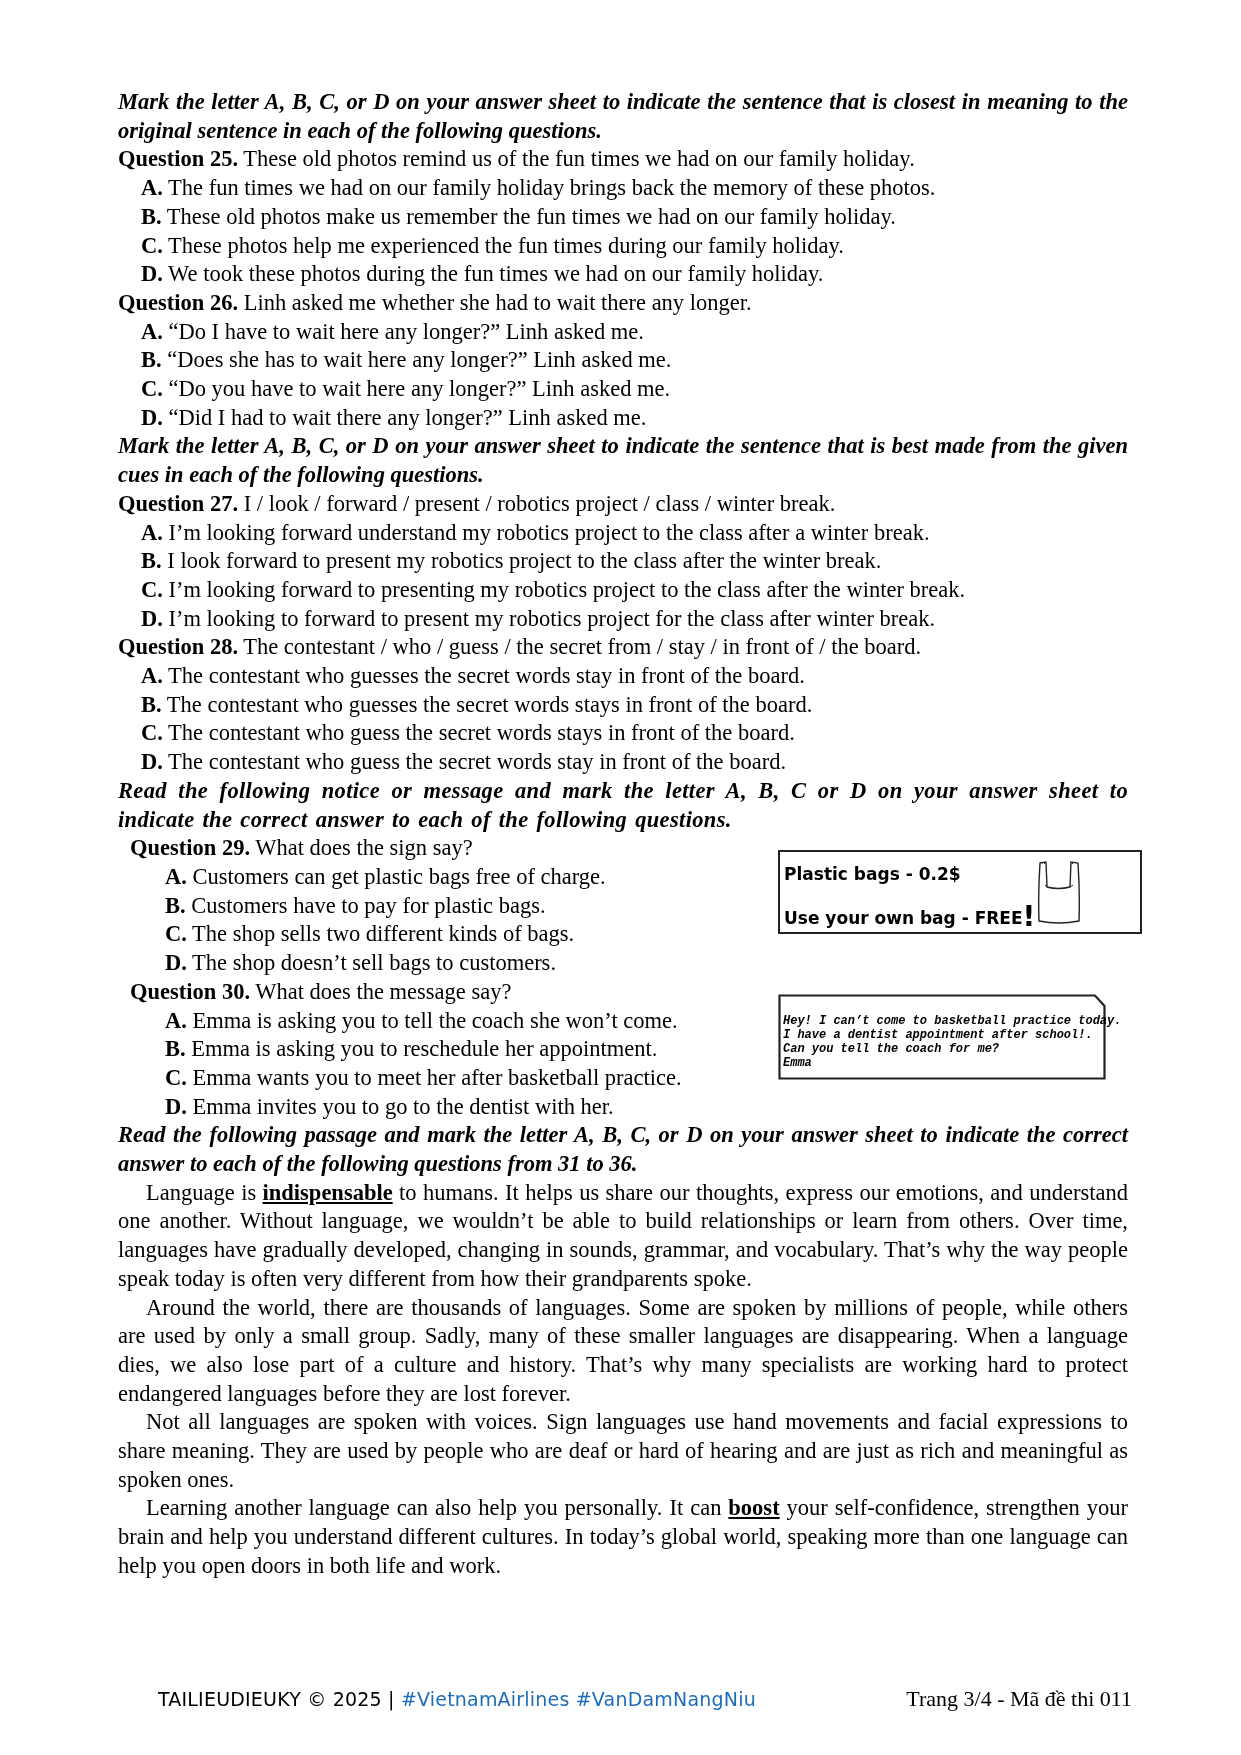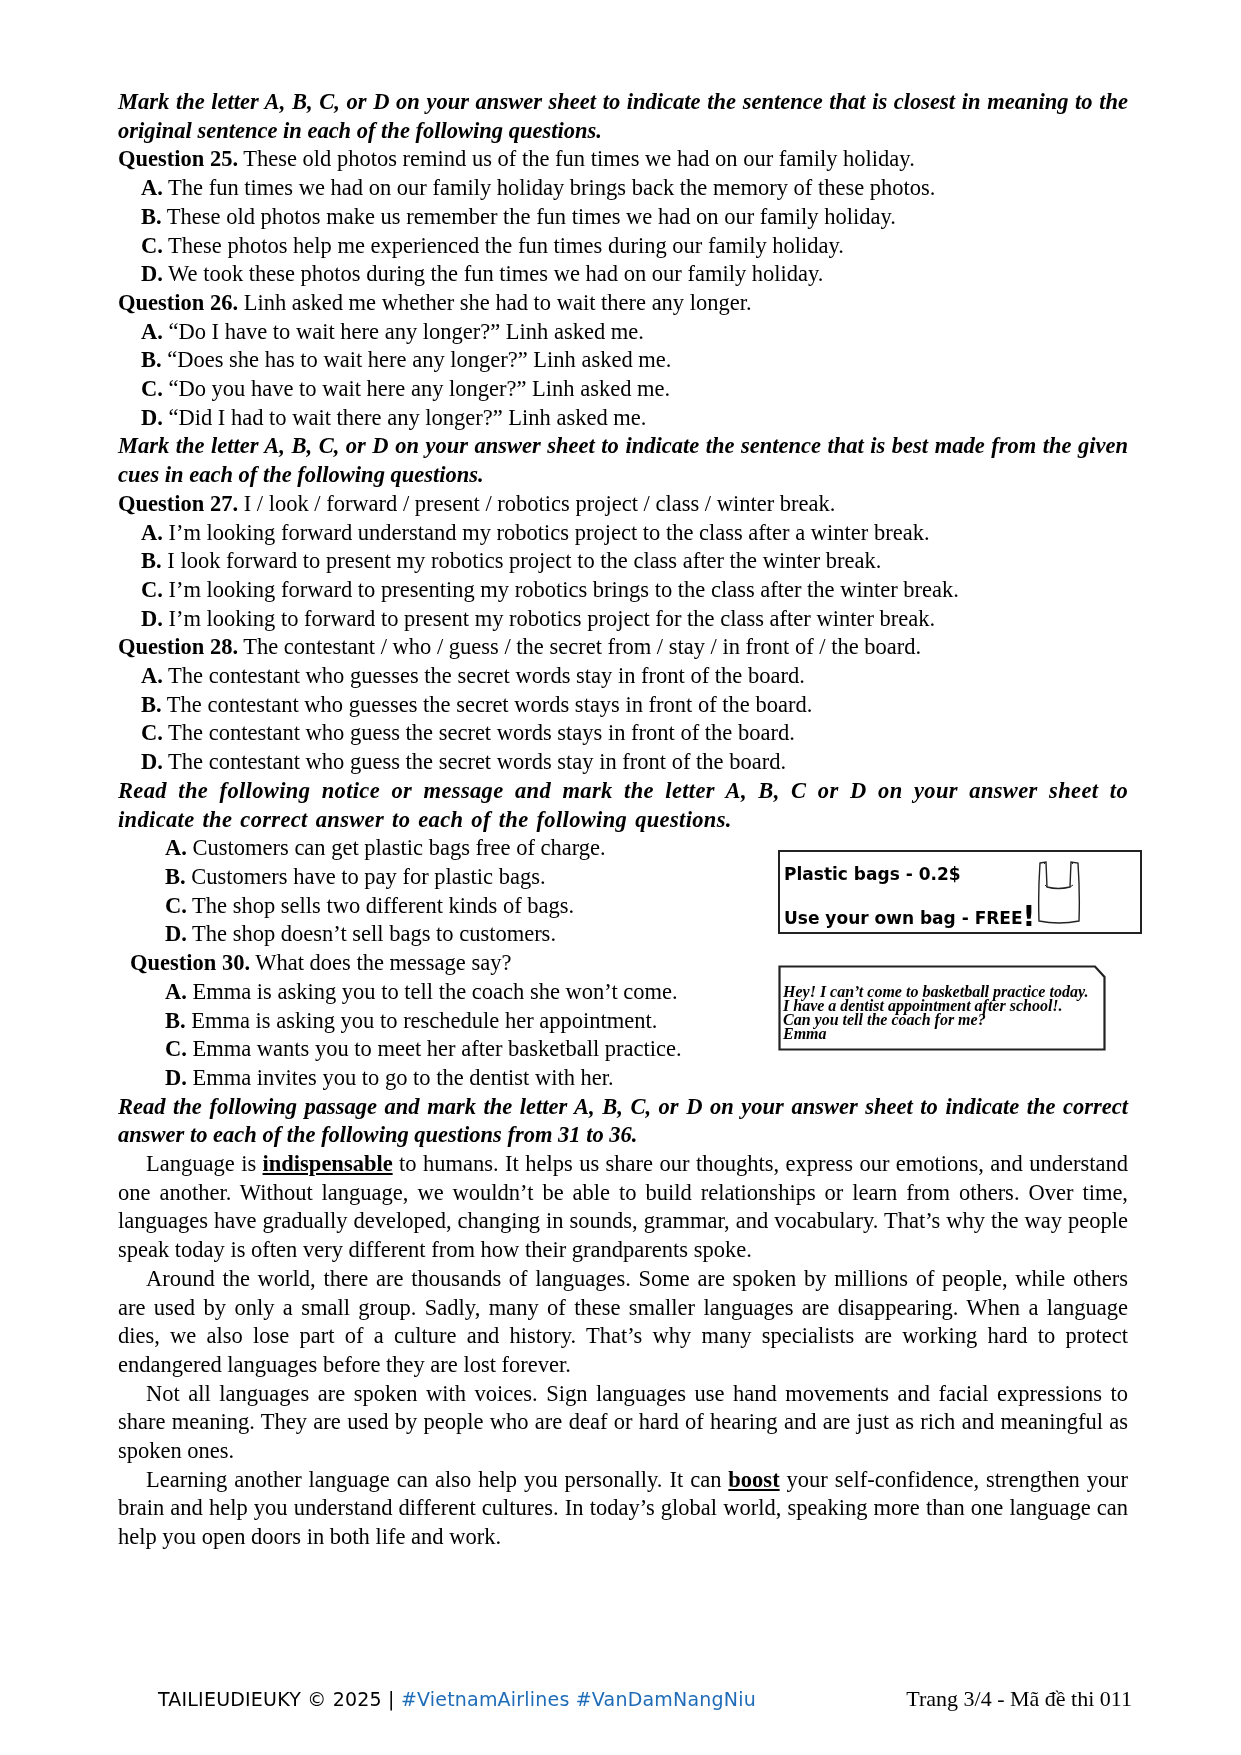--- a/index.html
+++ b/index.html
@@ -22,22 +22,22 @@
     position: absolute; left: 660px; width: 364px; height: 84px; border: 2.5px solid #222;
     box-sizing: border-box; font-family: "DejaVu Sans", "Liberation Sans", sans-serif;
     font-weight: bold; font-size: 17px;
   }
   .sign .l1 { position: absolute; left: 4px; top: 12px; }
   .sign .l2 { position: absolute; left: 4px; top: 46px; }
   .sign .excl { font-size: 28px; position: relative; top: 2px; }
   .sign .bag { position: absolute; left: 256px; top: 7px; width: 46px; height: 66px; }
   .msg {
     position: absolute; left: 660px; width: 364px; height: 86px;
-    font-family: Liberation Serif, serif; font-weight: bold;
-    font-style: italic; font-size: 16px; line-height: 14px;
+    font-family: Liberation Mono, monospace; font-weight: bold;
+    font-style: italic; font-size: 12px; line-height: 14px;
   }
   .msg svg { position: absolute; left: 0; top: 0; }
   .msg .txt { position: absolute; left: 5px; top: 20px; }
   .passage p { margin: 0; text-indent: 28px; text-align: justify; line-height: 28.7px; }
   .passage .kw { font-weight: bold; text-decoration: underline; }
   .footer { position: absolute; top: 1688px; left: 128px; width: 1000px; height: 30px; }
   .footer .brand {
     position: absolute; left: 0; top: 0; font-family: "DejaVu Sans", "Liberation Sans", sans-serif;
     font-size: 19px; letter-spacing: 0.2px; margin-left: 30px;
   }
@@ -63,41 +63,42 @@
     <div class="line opt"><span class="lt">B.</span> <span>“Does she has to wait here any longer?” Linh asked me.</span></div>
     <div class="line opt"><span class="lt">C.</span> <span>“Do you have to wait here any longer?” Linh asked me.</span></div>
     <div class="line opt"><span class="lt">D.</span> <span>“Did I had to wait there any longer?” Linh asked me.</span></div>
   </div>
 
   <div class="instr">Mark the letter A, B, C, or D on your answer sheet to indicate the sentence that is best made from the given cues in each of the following questions.</div>
   <div>
     <div class="line"><span class="qnum">Question 27.</span> <span>I / look / forward / present / robotics project / class / winter break.</span></div>
     <div class="line opt"><span class="lt">A.</span> <span>I’m looking forward understand my robotics project to the class after a winter break.</span></div>
     <div class="line opt"><span class="lt">B.</span> <span>I look forward to present my robotics project to the class after the winter break.</span></div>
-    <div class="line opt"><span class="lt">C.</span> <span>I’m looking forward to presenting my robotics brings to the class after the winter break.</span></div>
+    <div class="line opt"><span class="lt">C.</span> <span>I’m looking forward to presenting my robotics project to the class after the winter break.</span></div>
     <div class="line opt"><span class="lt">D.</span> <span>I’m looking to forward to present my robotics project for the class after winter break.</span></div>
   </div>
   <div>
     <div class="line"><span class="qnum">Question 28.</span> <span>The contestant / who / guess / the secret from / stay / in front of / the board.</span></div>
     <div class="line opt"><span class="lt">A.</span> <span>The contestant who guesses the secret words stay in front of the board.</span></div>
     <div class="line opt"><span class="lt">B.</span> <span>The contestant who guesses the secret words stays in front of the board.</span></div>
     <div class="line opt"><span class="lt">C.</span> <span>The contestant who guess the secret words stays in front of the board.</span></div>
     <div class="line opt"><span class="lt">D.</span> <span>The contestant who guess the secret words stay in front of the board.</span></div>
   </div>
 
   <div class="instr wide">Read the following notice or message and mark the letter A, B, C or D on your answer sheet to indicate the correct answer to each of the following questions.</div>
   <div class="row q2">
     <div class="sign" style="top:16px;">
       <span class="l1">Plastic bags - 0.2$</span>
       <span class="l2"><span>Use your own bag - FREE</span><span class="excl">!</span></span>
       <svg class="bag" viewBox="0 0 46 66">
         <path d="M4 4 L10 3 L11 28 Q22 31 34 28 L35 3 L42 4 Q44 34 43 62 Q23 66 3 62 Q2 34 4 4 Z" fill="none" stroke="#222" stroke-width="1.4"></path>
         <path d="M10 3 L8 5 M35 3 L37 5 M11 28 L9 26 M34 28 L37 26" stroke="#222" stroke-width="1"></path>
       </svg>
     </div>
+    <div class="line"><span class="qnum">Question 29.</span> <span>What does the sign say?</span></div>
     <div class="line opt"><span class="lt">A.</span> <span>Customers can get plastic bags free of charge.</span></div>
     <div class="line opt"><span class="lt">B.</span> <span>Customers have to pay for plastic bags.</span></div>
     <div class="line opt"><span class="lt">C.</span> <span>The shop sells two different kinds of bags.</span></div>
     <div class="line opt"><span class="lt">D.</span> <span>The shop doesn’t sell bags to customers.</span></div>
   </div>
   <div class="row q2">
     <div class="msg" style="top:16px;">
       <svg width="328" height="86">
         <path d="M1.5 1.5 L317 1.5 L326.5 12 L326.5 84.5 L1.5 84.5 Z" fill="#fff" stroke="#222" stroke-width="2.2"></path>
       </svg>

